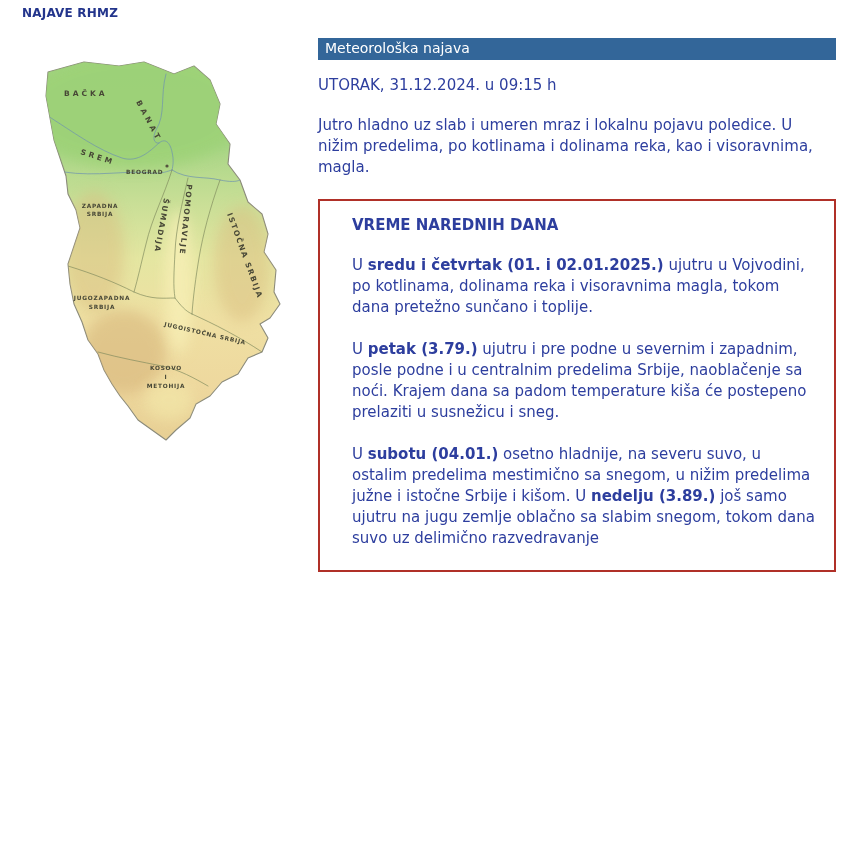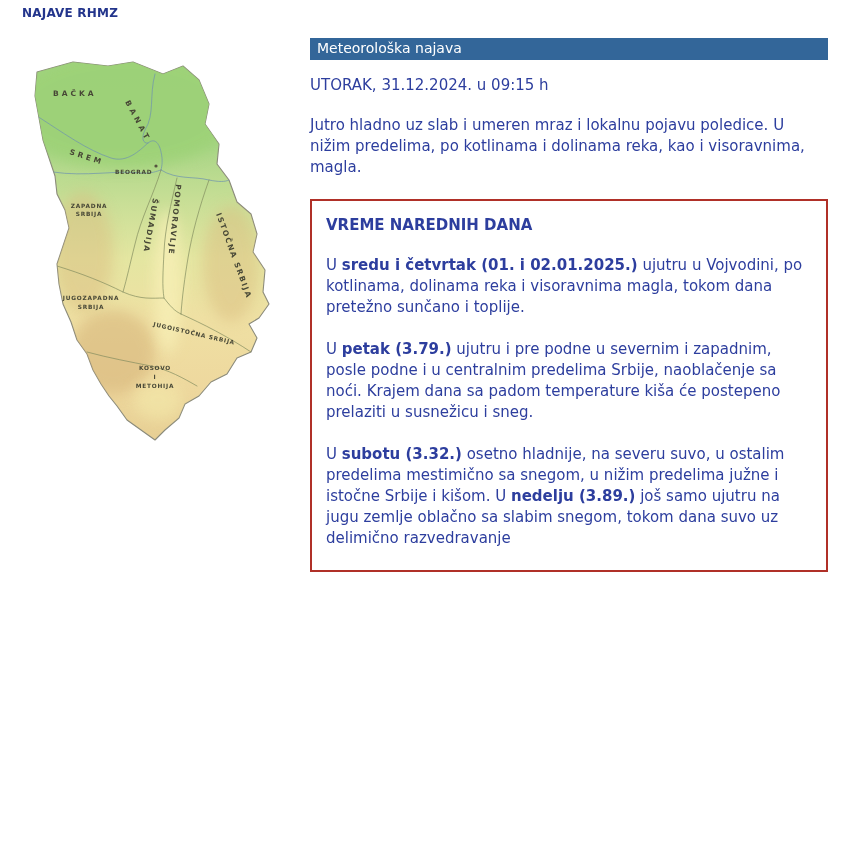--- a/index.html
+++ b/index.html
@@ -10,35 +10,35 @@
   }
   html,body{margin:0;padding:0;}
   body{
     width:850px;height:863px;background:#ffffff;position:relative;
     font-family:"DejaVu Sans","Liberation Sans",sans-serif;overflow:hidden;
   }
   .page-title{
     position:absolute;left:22px;top:6px;
     font-size:12px;font-weight:bold;color:var(--title-blue);letter-spacing:.2px;
   }
-  .map-wrap{position:absolute;left:13px;top:52px;width:300px;height:420px;}
+  .map-wrap{position:absolute;left:24px;top:52px;width:300px;height:420px;}
   .panel{
-    position:absolute;left:310px;top:38px;width:518px;
+    position:absolute;left:318px;top:38px;width:518px;
     color:var(--text-blue);font-size:15px;line-height:21px;
   }
   .panel-header{
     background:var(--header-bg);color:#ffffff;
     font-size:14px;line-height:17px;padding:2px 7px 3px;margin:0 0 15px 0;
   }
   .date-line{font-weight:normal;margin:0 0 19px 0;}
   .fpara{margin:0 0 21px 0;}
   .fpara b{font-weight:bold;}
   .box{
     border:2px solid var(--box-border);
-    padding:12px 14px 0 14px;margin-top:14px;
+    padding:12px 14px 0 32px;margin-top:14px;
   }
   .box-title{font-weight:bold;margin:2px 0 19px 0;}
   
   .lbl{
     font-family:"DejaVu Sans",sans-serif;
     font-size:7.5px;font-weight:bold;fill:#474736;letter-spacing:1.6px;
   }
   .lbl-sm{font-size:5.8px;letter-spacing:.8px;}
   .ls3{letter-spacing:3px;}
   .ls4{letter-spacing:3.5px;}
@@ -132,16 +132,16 @@
   <div class="panel-header">Meteorološka najava</div>
   <div class="date-line">UTORAK, 31.12.2024. u 09:15 h</div>
   <div>
       <p class="fpara"><span>Jutro hladno uz slab i umeren mraz i lokalnu pojavu poledice. U nižim predelima, po kotlinama i dolinama reka, kao i visoravnima, magla.</span></p>
     </div>
   <div class="box">
     <div class="box-title">VREME NAREDNIH DANA</div>
     <div>
         <p class="fpara"><span>U </span><b>sredu i četvrtak (01. i 02.01.2025.)</b><span> ujutru u Vojvodini, po kotlinama, dolinama reka i visoravnima magla, tokom dana pretežno sunčano i toplije.</span></p>
         <p class="fpara"><span>U </span><b>petak (3.79.)</b><span> ujutru i pre podne u severnim i zapadnim, posle podne i u centralnim predelima Srbije, naoblačenje sa noći. Krajem dana sa padom temperature kiša će postepeno prelaziti u susnežicu i sneg.</span></p>
-        <p class="fpara"><span>U </span><b>subotu (3.32.)</b><span> osetno hladnije, na severu suvo, u ostalim predelima mestimično sa snegom, u nižim predelima južne i istočne Srbije i kišom. U </span><b>nedelju (3.89.)</b><span> još samo ujutru na jugu zemlje oblačno sa slabim snegom, tokom dana suvo uz delimično razvedravanje</span></p>
+        <p class="fpara"><span>U </span><b>subotu (04.01.)</b><span> osetno hladnije, na severu suvo, u ostalim predelima mestimično sa snegom, u nižim predelima južne i istočne Srbije i kišom. U </span><b>nedelju (3.89.)</b><span> još samo ujutru na jugu zemlje oblačno sa slabim snegom, tokom dana suvo uz delimično razvedravanje</span></p>
       </div>
   </div>
 </div>
 
 </body></html>

